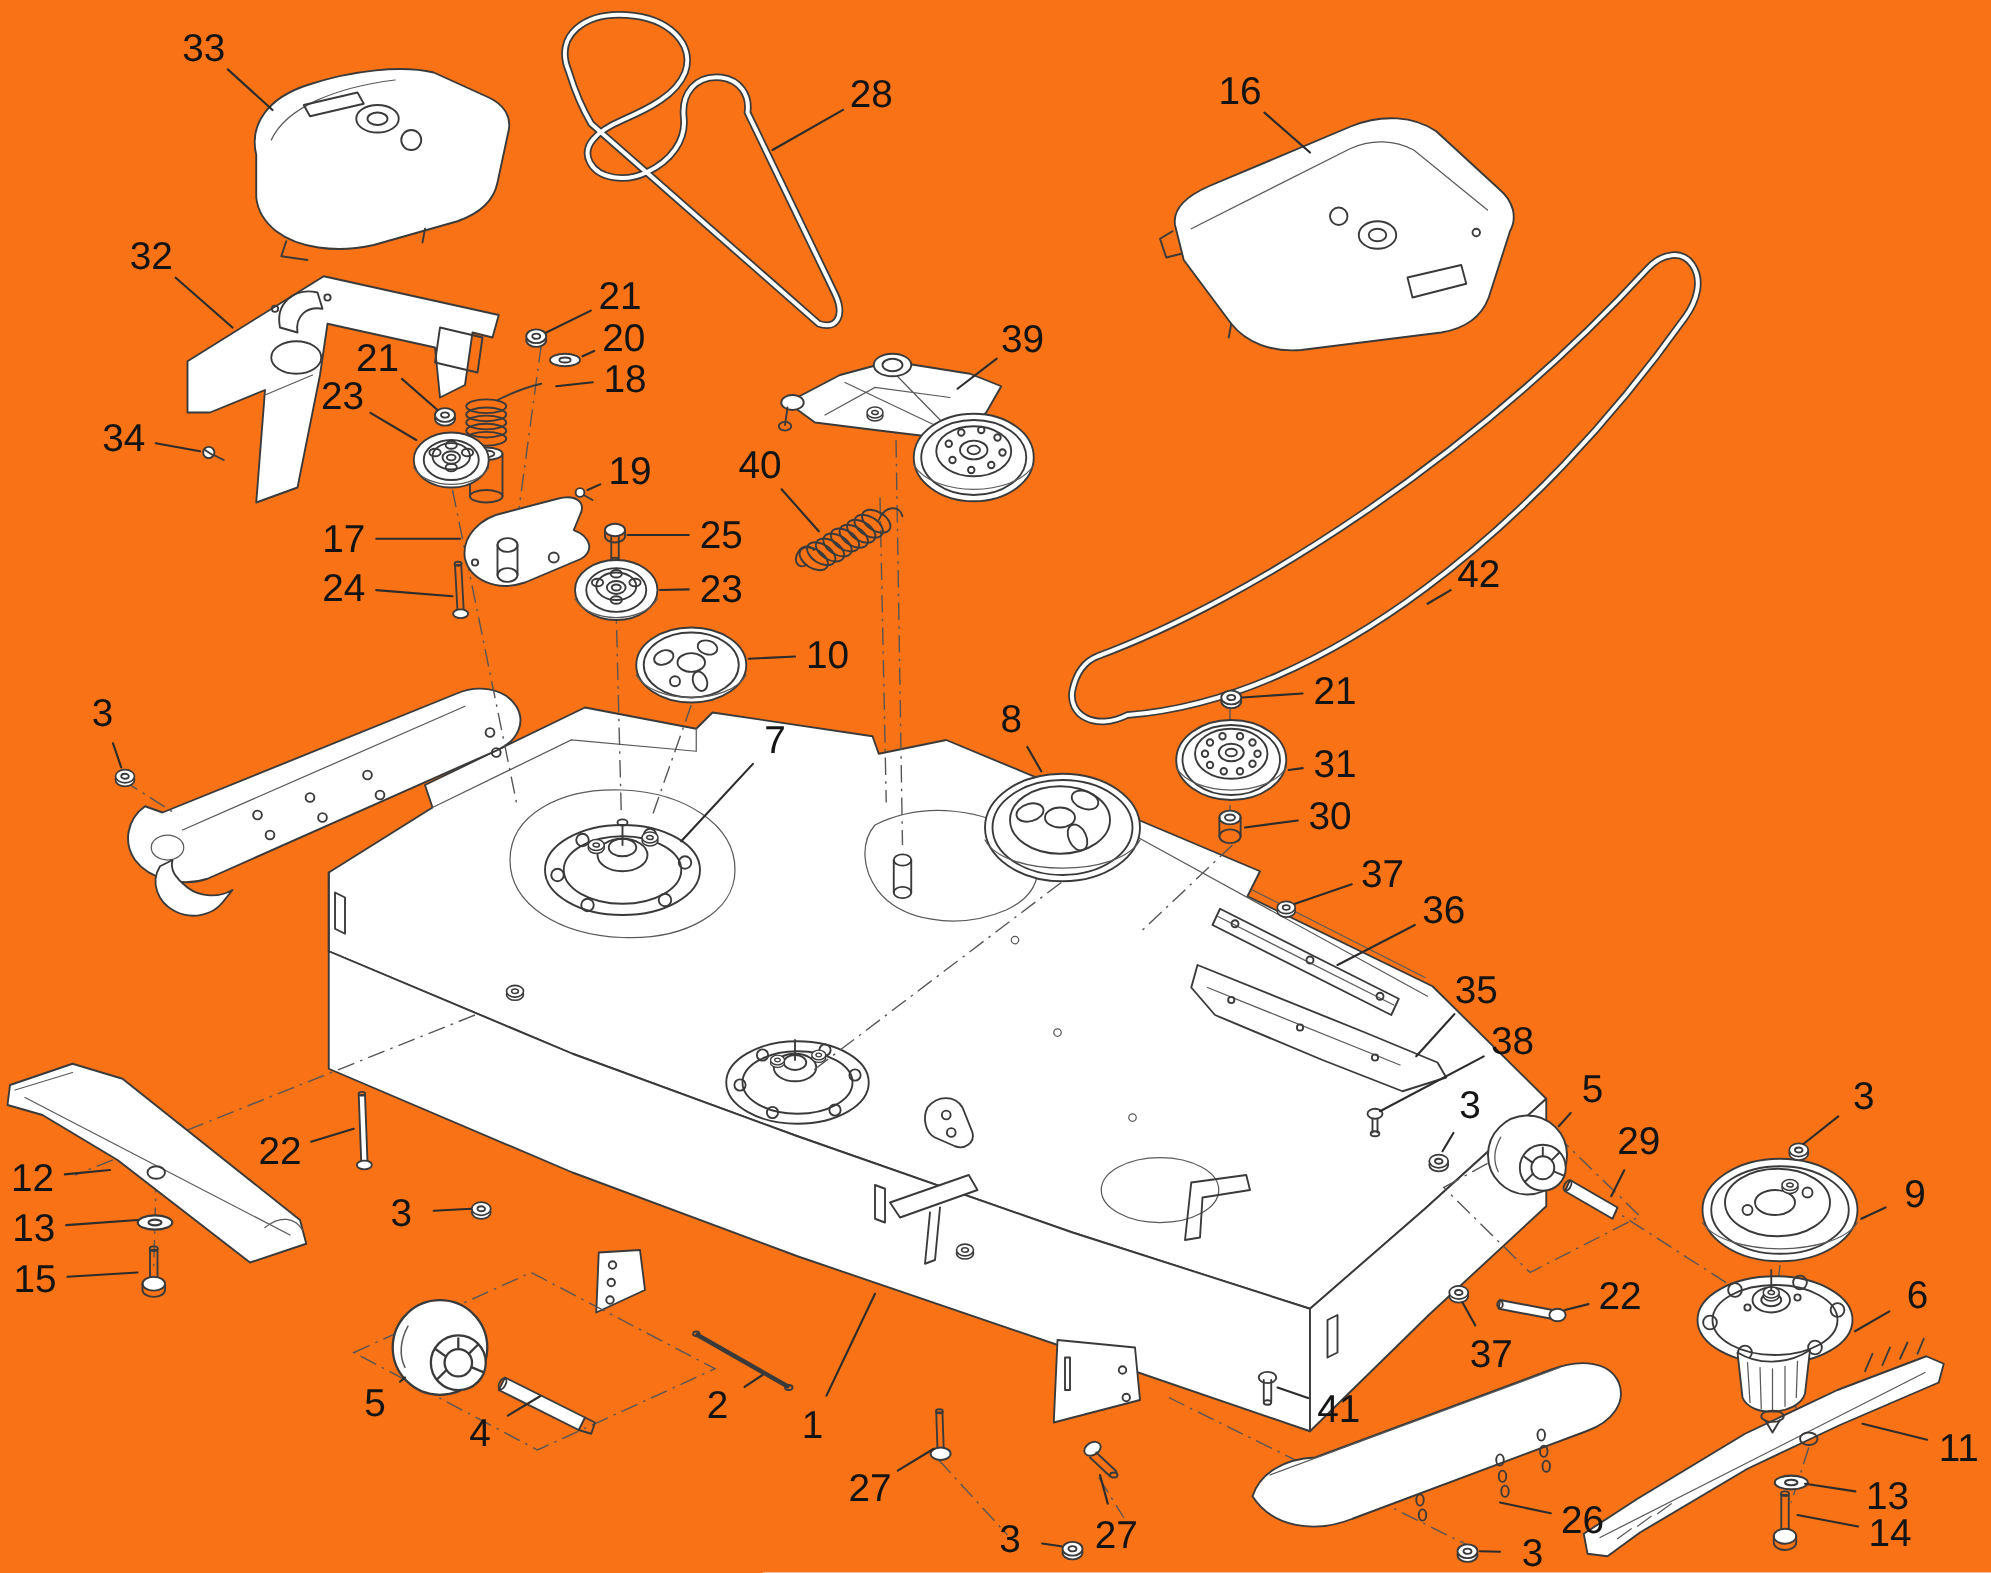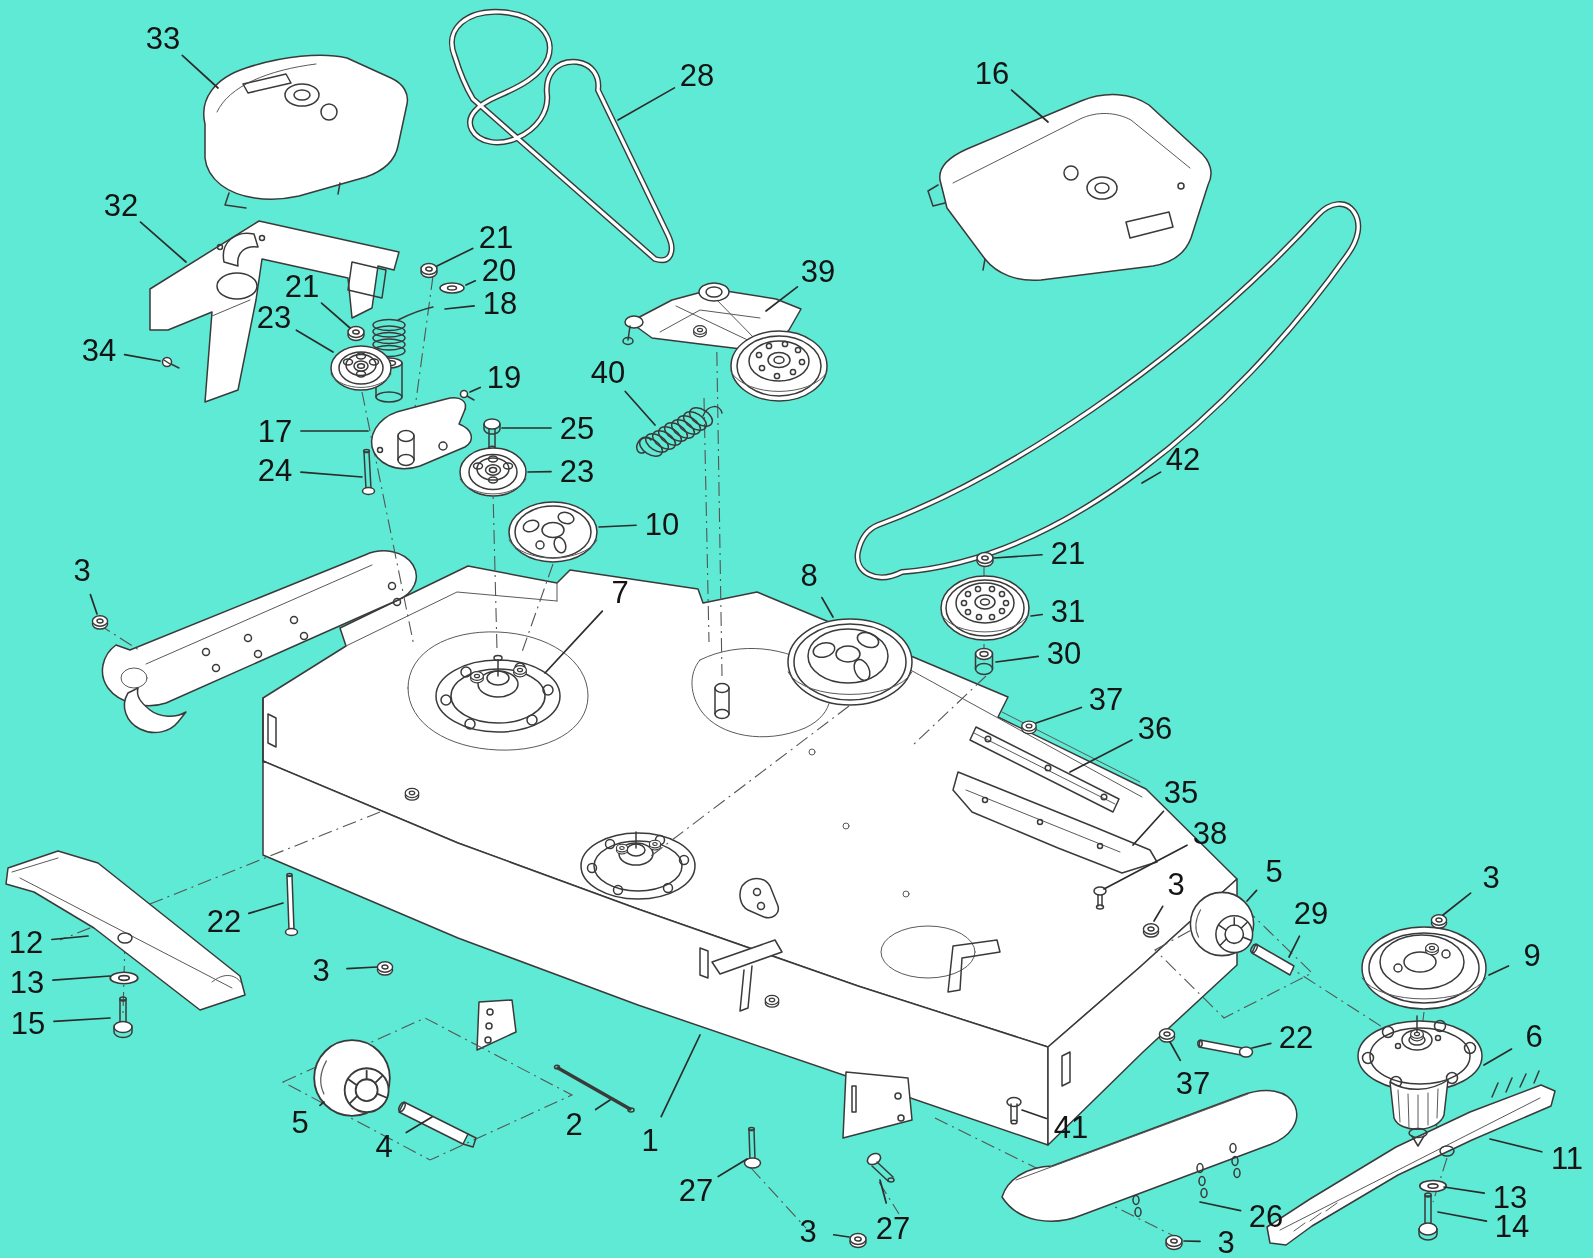--- a/index.html
+++ b/index.html
@@ -1,16 +1,16 @@
 <!DOCTYPE html>
 <html><head>
 <meta charset="utf-8">
 <style>
   html,body{margin:0;padding:0;background:#fff;}
-  .stage{position:relative;width:1593px;height:1258px;background:#5eead4;overflow:hidden;
+  .stage{position:relative;width:1593px;height:1258px;background:#f97316;overflow:hidden;
          font-family:"Liberation Sans",sans-serif;}
   svg{display:block}
   .ln{fill:none;stroke:#3a3a3a;stroke-width:1.5;stroke-linecap:round;stroke-linejoin:round;}
   .thin{fill:none;stroke:#5a5a5a;stroke-width:1;stroke-linecap:round;}
   .fw{fill:#ffffff;stroke:#3a3a3a;stroke-width:1.5;stroke-linecap:round;stroke-linejoin:round;}
   .cl{fill:none;stroke:#555;stroke-width:1.1;stroke-dasharray:14 5 2 5;}
   .belt-o{fill:none;stroke:#3a3a3a;stroke-width:6;}
   .belt-i{fill:none;stroke:#ffffff;stroke-width:3.2;}
   text.callout{font-family:"Liberation Sans",sans-serif;font-size:31px;fill:#141414;
                text-anchor:middle;dominant-baseline:central;}

